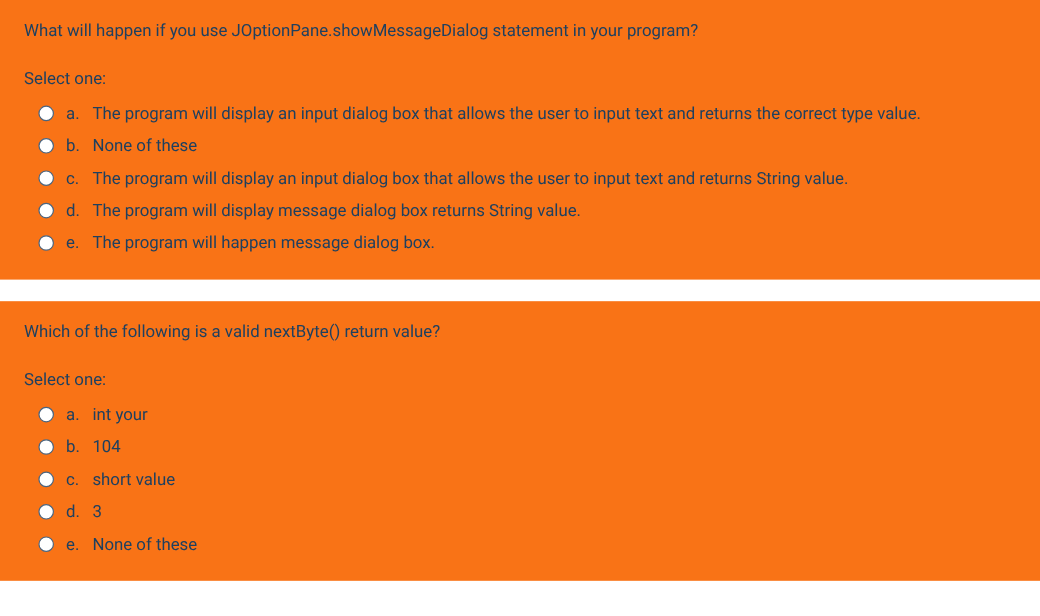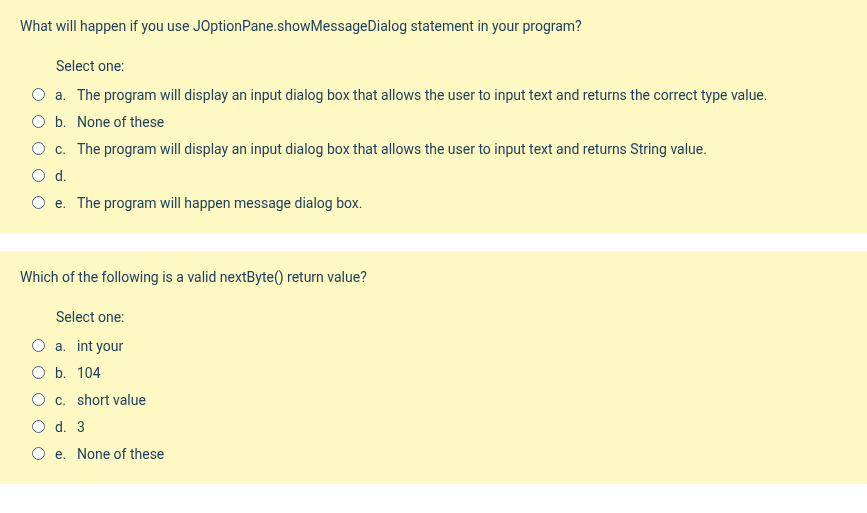--- a/index.html
+++ b/index.html
@@ -6,32 +6,31 @@
     body {
       margin: 0;
       padding: 0;
       font-family: -apple-system, BlinkMacSystemFont, "Segoe UI", Roboto, Arial, sans-serif;
       font-size: 14px;
       background: #ffffff;
       color: #1e3a5f;
       width: 867px;
     }
     .question-block {
-      background: #fef9c3;
+      background: #f97316;
       padding: 18px 20px 16px 20px;
       margin-bottom: 18px;
     }
     .question-text {
       color: #1e4060;
       margin-bottom: 24px;
     }
     .select-one {
       color: #1e4060;
       margin-bottom: 8px;
-      margin-left: 36px;
     }
     .options {
       padding-left: 12px;
     }
     .option-row {
       display: flex;
       align-items: flex-start;
       padding: 3px 0;
       line-height: 1.5;
     }
@@ -73,20 +72,21 @@
       <div class="option-text">None of these</div>
     </div>
     <div class="option-row">
       <div class="radio"></div>
       <div class="option-letter">c.</div>
       <div class="option-text">The program will display an input dialog box that allows the user to input text and returns String value.</div>
     </div>
     <div class="option-row">
       <div class="radio"></div>
       <div class="option-letter">d.</div>
+      <div class="option-text">The program will display message dialog box returns String value.</div>
     </div>
     <div class="option-row">
       <div class="radio"></div>
       <div class="option-letter">e.</div>
       <div class="option-text">The program will happen message dialog box.</div>
     </div>
   </div>
 </div>
 
 <div class="question-block">

